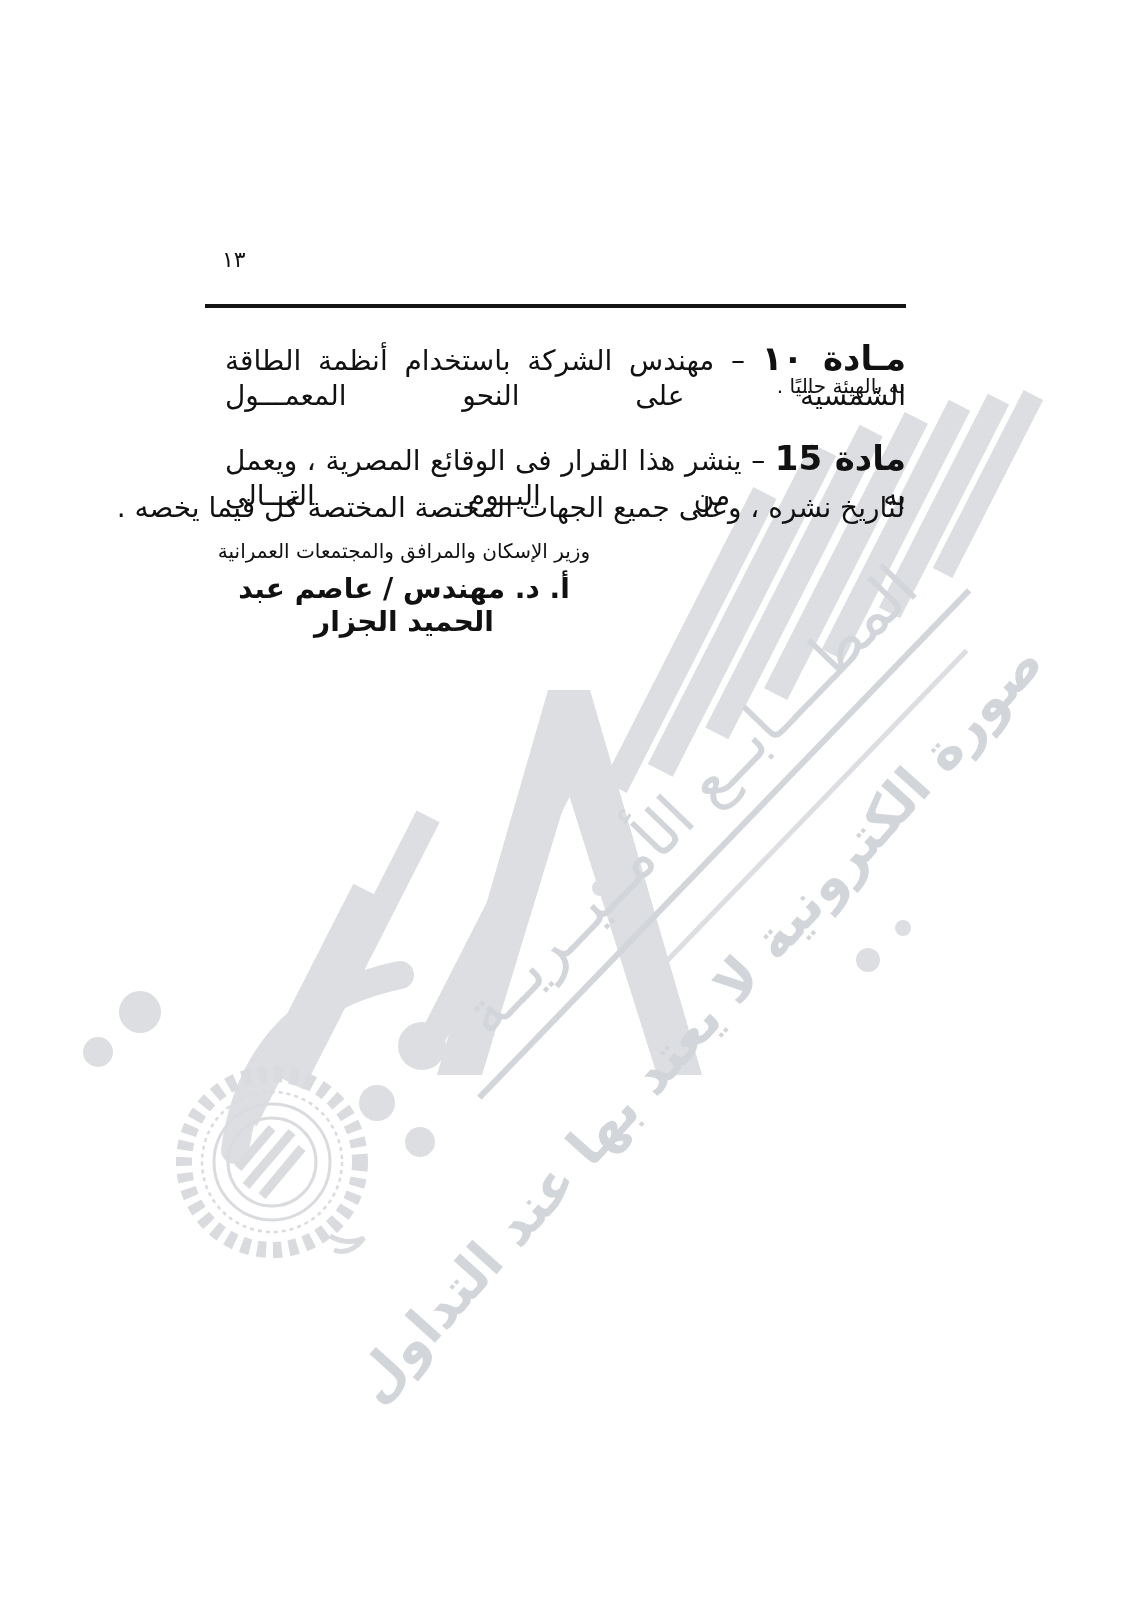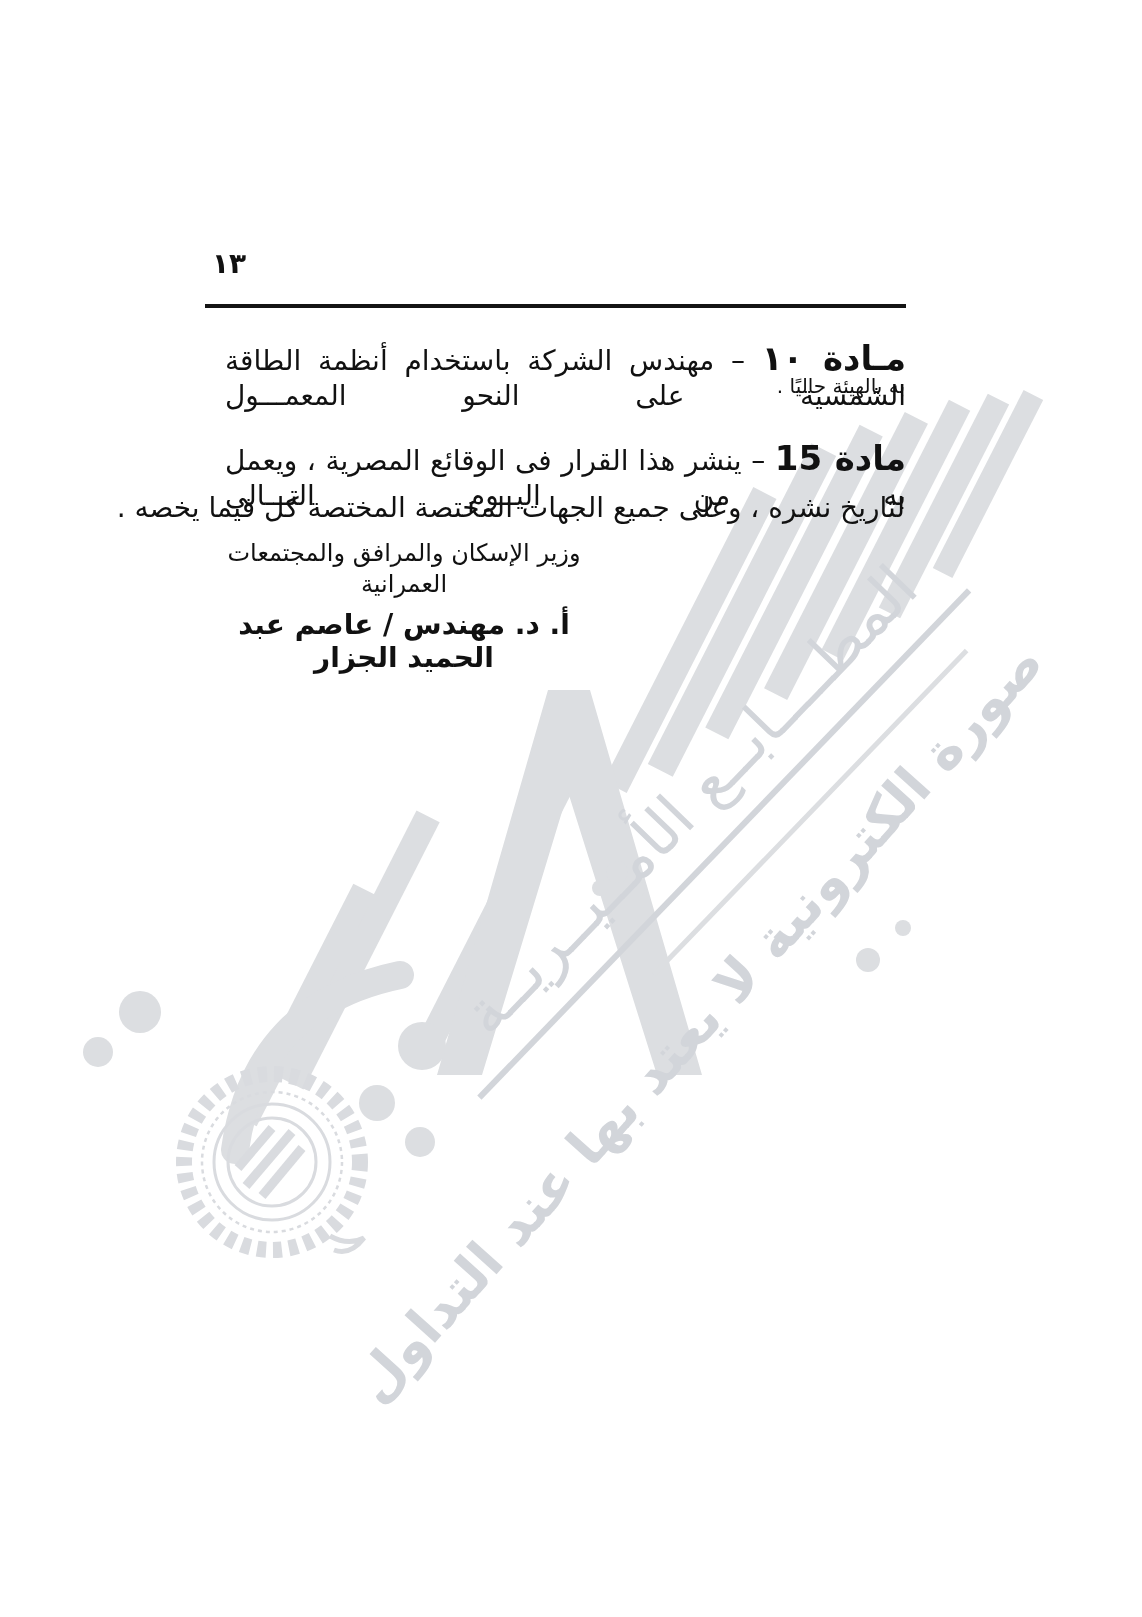--- a/index.html
+++ b/index.html
@@ -8,35 +8,35 @@
     width:1142px;height:1617px;
     margin:0 auto;
     background:#ffffff;
     overflow:hidden;
     font-family:"DejaVu Sans",sans-serif;
     color:#111;
   }
   .wm{position:absolute;left:0;top:0;width:1142px;height:1617px;pointer-events:none;}
   .txt{position:absolute;direction:rtl;white-space:nowrap;line-height:1.25;}
   .header-title{top:243px;right:237px;font-size:28px;font-weight:bold;letter-spacing:.5px;}
-  .page-num{top:246px;left:212px;font-size:28px;font-weight:bold;}
+  .page-num{top:246px;left:222px;font-size:22px;font-weight:normal;}
   .rule{position:absolute;left:205px;top:304px;width:701px;height:4px;background:#141414;}
   .jline{
     position:absolute;left:225px;width:681px;
     direction:rtl;font-size:28px;
     text-align:justify;text-align-last:justify;
     white-space:normal;line-height:1.2;
   }
   .jline b{font-weight:800;font-size:34px;letter-spacing:.5px;}
   .a10-l1{top:338px;}
   .a10-l2{top:374px;right:237px;font-size:20px;}
   .a11-l1{top:438px;}
   .a11-l2{top:490px;right:237px;font-size:28px;}
   .sig{position:absolute;left:203px;top:538px;width:402px;text-align:center;direction:rtl;}
-  .sig-title{font-size:24px;line-height:1.3;}
+  .sig-title{font-size:20px;line-height:1.3;}
   .sig-name{font-size:28px;font-weight:800;margin-top:8px;letter-spacing:.5px;}
 </style>
 </head>
 <body>
 
 <div class="page">
 
   <svg class="wm" viewBox="0 0 1142 1617" aria-hidden="true">
 
     <g fill="#dcdee1">

